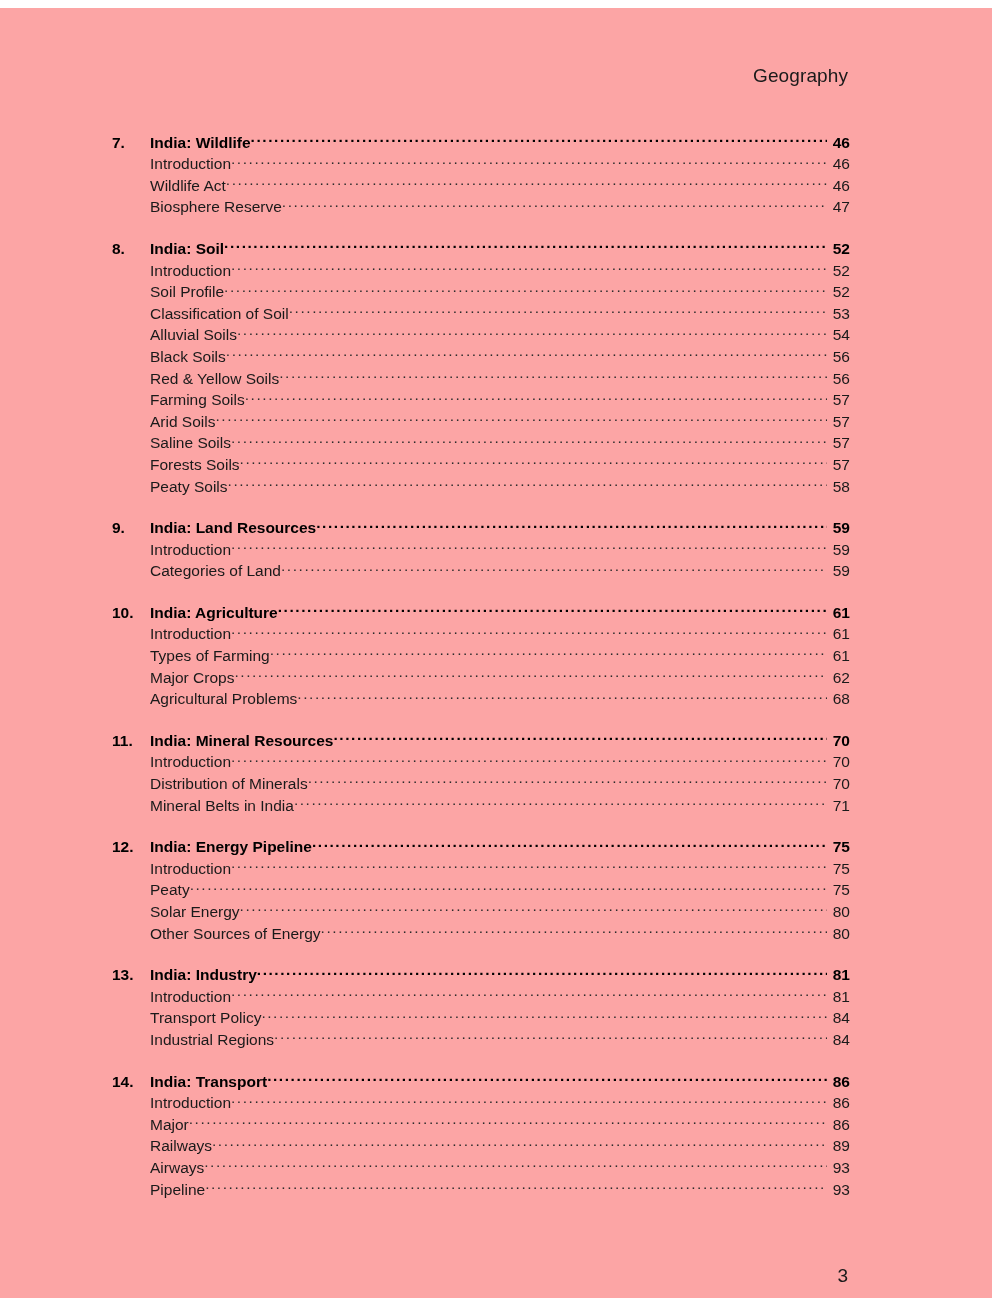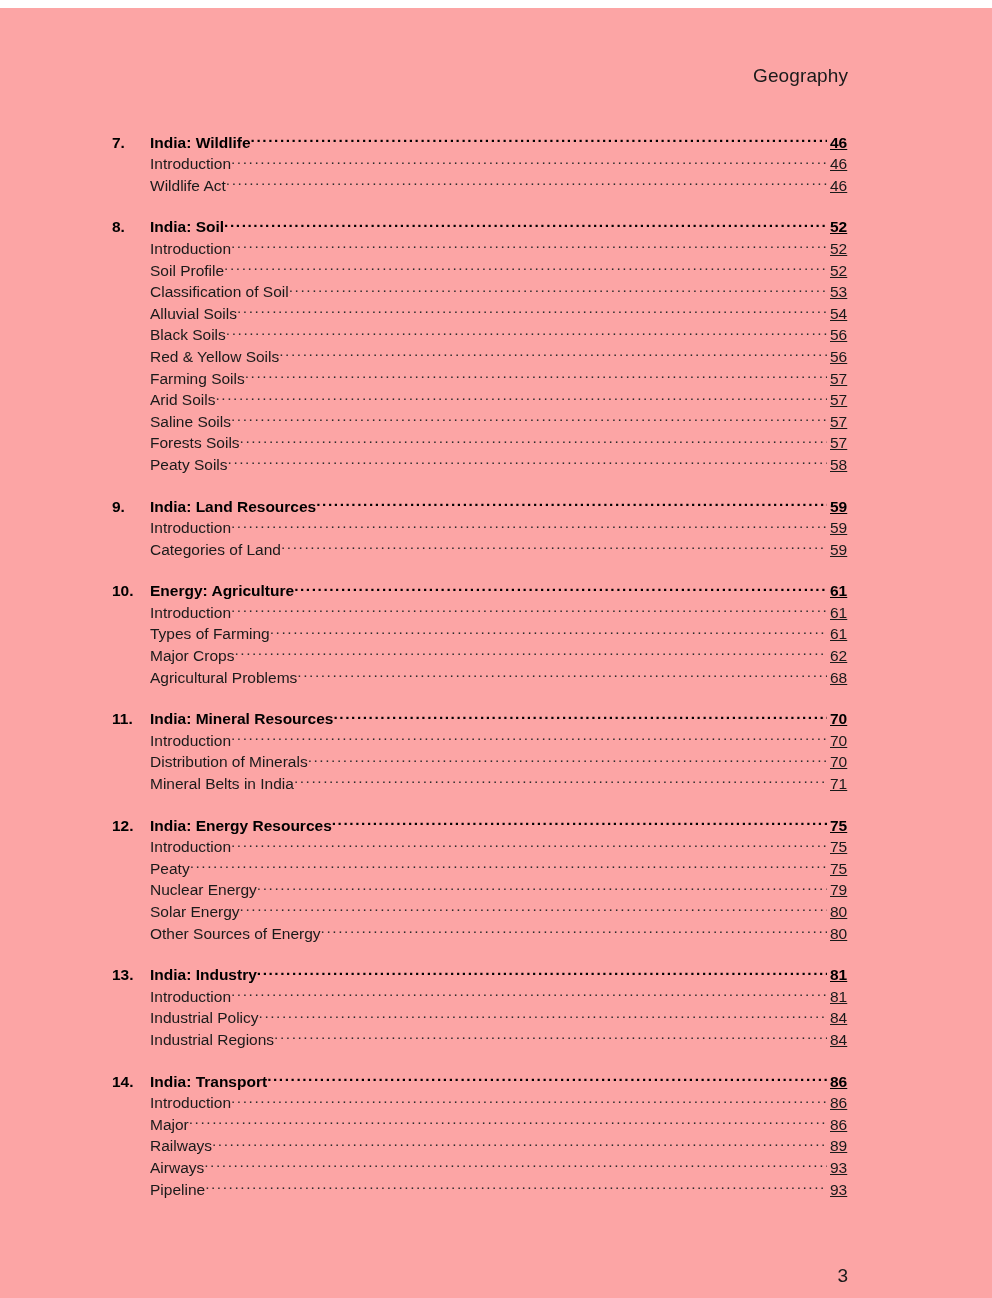--- a/index.html
+++ b/index.html
@@ -93,24 +93,24 @@
     display: block;
     letter-spacing: 1.55px;
     font-size: 15.5px;
     line-height: 21.6px;
     color: #2b2b2b;
     white-space: nowrap;
   }
 
   .row-page {
     flex: 0 0 auto;
+    text-align: right;
     min-width: 20px;
     padding-left: 3px;
     color: #1a1a1a;
-    text-decoration: underline;
   }
 
   
   .toc-row.level-1 .row-label,
   .toc-row.level-1 .row-page {
     font-weight: bold;
     color: #000000;
   }
   .toc-row.level-1 .leader::after {
     color: #000000;
@@ -163,20 +163,26 @@
           <span class="row-label">Introduction</span>
           <span class="leader"></span>
           <span class="row-page">46</span>
         </div>
         <div class="toc-row level-2">
           <span class="row-num"></span>
           <span class="row-label">Wildlife Act</span>
           <span class="leader"></span>
           <span class="row-page">46</span>
         </div>
+        <div class="toc-row level-2">
+          <span class="row-num"></span>
+          <span class="row-label">Biosphere Reserve</span>
+          <span class="leader"></span>
+          <span class="row-page">47</span>
+        </div>
       </div>
       <div class="toc-section">
         <div class="toc-row level-1">
           <span class="row-num">8.</span>
           <span class="row-label gap">India: Soil</span>
           <span class="leader"></span>
           <span class="row-page">52</span>
         </div>
         <div class="toc-row level-2">
           <span class="row-num"></span>
@@ -261,21 +267,21 @@
         <div class="toc-row level-2">
           <span class="row-num"></span>
           <span class="row-label">Categories of Land</span>
           <span class="leader"></span>
           <span class="row-page">59</span>
         </div>
       </div>
       <div class="toc-section">
         <div class="toc-row level-1">
           <span class="row-num">10.</span>
-          <span class="row-label gap">Energy: Agriculture</span>
+          <span class="row-label gap">India: Agriculture</span>
           <span class="leader"></span>
           <span class="row-page">61</span>
         </div>
         <div class="toc-row level-2">
           <span class="row-num"></span>
           <span class="row-label">Introduction</span>
           <span class="leader"></span>
           <span class="row-page">61</span>
         </div>
         <div class="toc-row level-2">
@@ -319,41 +325,35 @@
         <div class="toc-row level-2">
           <span class="row-num"></span>
           <span class="row-label">Mineral Belts in India</span>
           <span class="leader"></span>
           <span class="row-page">71</span>
         </div>
       </div>
       <div class="toc-section">
         <div class="toc-row level-1">
           <span class="row-num">12.</span>
-          <span class="row-label gap">India: Energy Resources</span>
+          <span class="row-label gap">India: Energy Pipeline</span>
           <span class="leader"></span>
           <span class="row-page">75</span>
         </div>
         <div class="toc-row level-2">
           <span class="row-num"></span>
           <span class="row-label">Introduction</span>
           <span class="leader"></span>
           <span class="row-page">75</span>
         </div>
         <div class="toc-row level-2">
           <span class="row-num"></span>
           <span class="row-label">Peaty</span>
           <span class="leader"></span>
           <span class="row-page">75</span>
-        </div>
-        <div class="toc-row level-2">
-          <span class="row-num"></span>
-          <span class="row-label">Nuclear Energy</span>
-          <span class="leader"></span>
-          <span class="row-page">79</span>
         </div>
         <div class="toc-row level-2">
           <span class="row-num"></span>
           <span class="row-label">Solar Energy</span>
           <span class="leader"></span>
           <span class="row-page">80</span>
         </div>
         <div class="toc-row level-2">
           <span class="row-num"></span>
           <span class="row-label">Other Sources of Energy</span>
@@ -369,21 +369,21 @@
           <span class="row-page">81</span>
         </div>
         <div class="toc-row level-2">
           <span class="row-num"></span>
           <span class="row-label">Introduction</span>
           <span class="leader"></span>
           <span class="row-page">81</span>
         </div>
         <div class="toc-row level-2">
           <span class="row-num"></span>
-          <span class="row-label">Industrial Policy</span>
+          <span class="row-label">Transport Policy</span>
           <span class="leader"></span>
           <span class="row-page">84</span>
         </div>
         <div class="toc-row level-2">
           <span class="row-num"></span>
           <span class="row-label">Industrial Regions</span>
           <span class="leader"></span>
           <span class="row-page">84</span>
         </div>
       </div>

